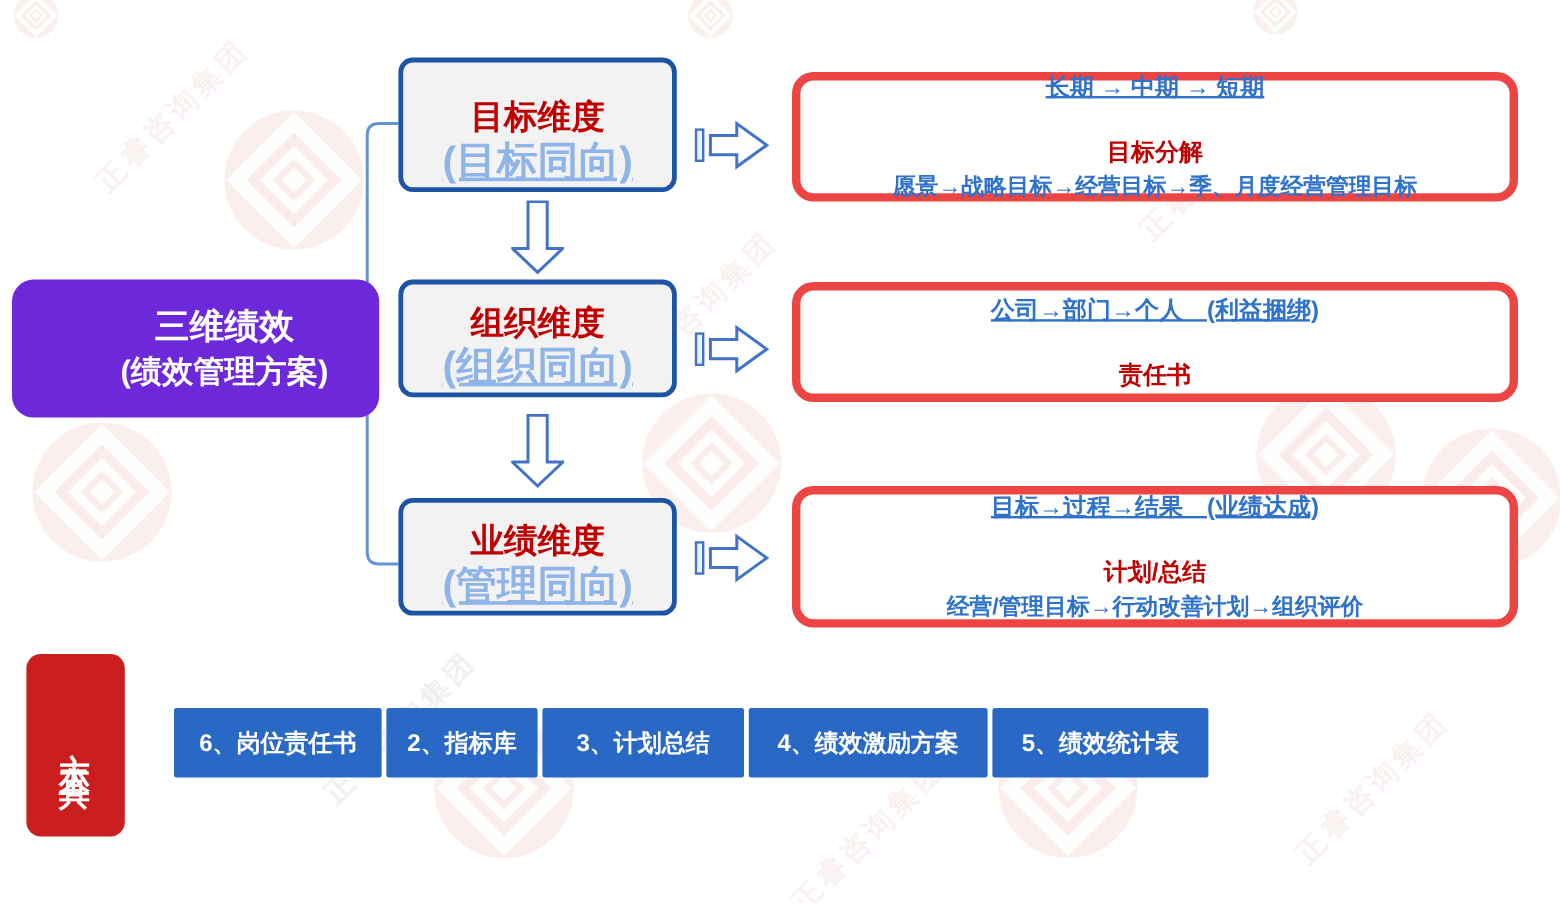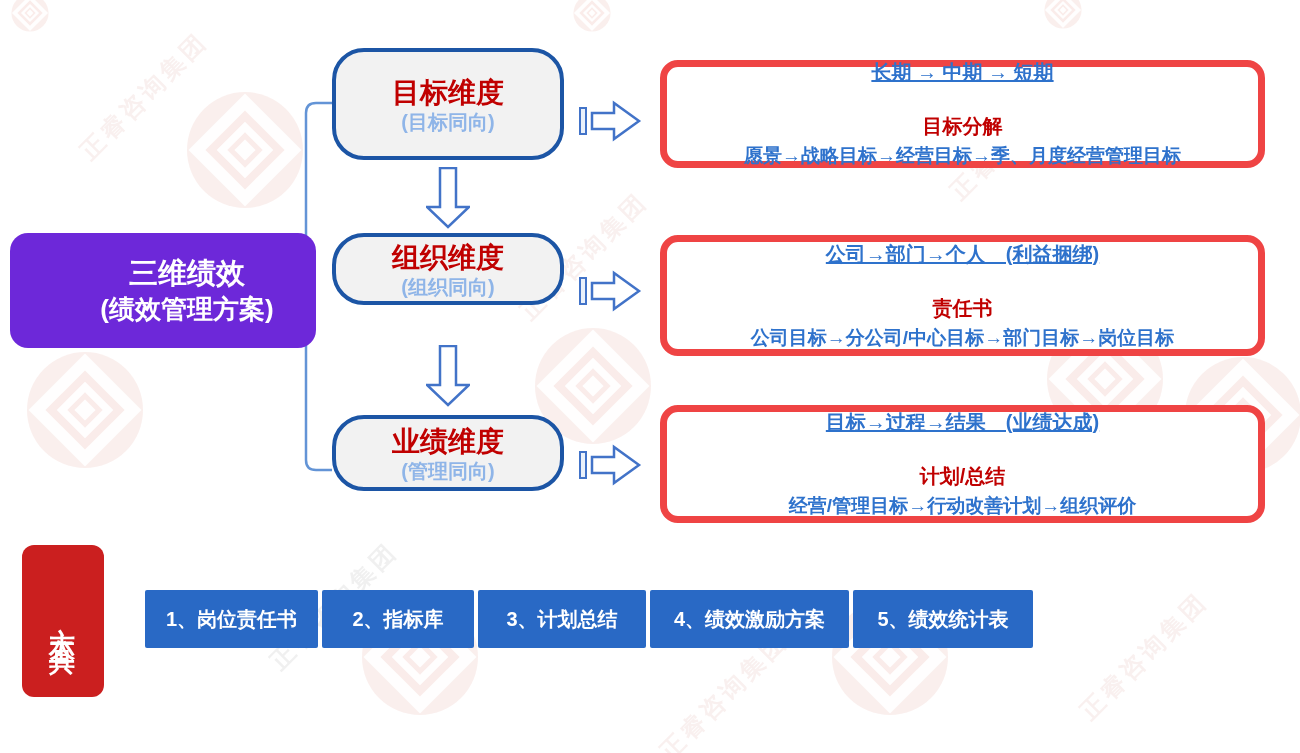--- a/index.html
+++ b/index.html
@@ -14,48 +14,48 @@
   
   .connector-layer{position:absolute;left:0;top:0;z-index:2;}
 
   
   .root-box{position:absolute;left:10px;top:233px;width:258px;height:115px;background:#6d28d9;border-radius:18px;
     display:flex;flex-direction:column;align-items:center;justify-content:center;z-index:3;padding-left:48px;}
   .root-box .l1{color:#fff;font-weight:bold;font-size:29px;line-height:1.35;}
   .root-box .l2{color:#fff;font-weight:bold;font-size:26px;line-height:1.3;}
 
   
-  .dim-box{position:absolute;left:332px;width:232px;background:#f2f2f2;border:4px solid #1c55a5;border-radius:32px;
-    display:flex;flex-direction:column;align-items:center;justify-content:center;z-index:3;box-sizing:border-box;}
+  .dim-box{position:absolute;left:332px;width:232px;background:#f2f2f2;border:4px solid #1c55a5;border-radius:12px;
+    display:flex;flex-direction:column;align-items:center;justify-content:flex-end;z-index:3;box-sizing:border-box;}
   .dim-box .title{color:#c00000;font-weight:bold;font-size:28px;line-height:1.25;}
-  .dim-box .sub{color:#8fb5e8;font-weight:bold;font-size:20px;line-height:1.2;}
+  .dim-box .sub{color:#8fb5e8;font-weight:bold;font-size:34px;line-height:1.2;text-decoration:underline;}
   #dim0{top:48px;height:112px;}
-  #dim1{top:233px;height:72px;}
-  #dim2{top:415px;height:76px;}
+  #dim1{top:233px;height:98px;}
+  #dim2{top:415px;height:98px;}
 
   
   .detail-box{position:absolute;left:660px;width:605px;background:#fff;border:7px solid #ef4444;border-radius:18px;
     display:flex;flex-direction:column;align-items:center;justify-content:center;z-index:3;box-sizing:border-box;gap:3px;}
   #det0{top:60px;height:108px;}
-  #det1{top:235px;height:121px;}
+  #det1{top:235px;height:100px;}
   #det2{top:405px;height:118px;}
   .detail-box .dl1{color:#2e72cc;font-weight:bold;font-size:20px;text-decoration:underline;}
   .detail-box .dl2{color:#c00000;font-weight:bold;font-size:20px;margin-top:24px;}
   .detail-box .dl2.u{}
   .detail-box .dl3{color:#2e72cc;font-weight:bold;font-size:19px;}
 
   
   .tools-label{position:absolute;left:22px;top:545px;width:82px;height:152px;background:#cb1f1f;border-radius:12px;
     display:flex;align-items:center;justify-content:center;z-index:3;}
   .tools-label span{writing-mode:vertical-rl;text-orientation:upright;color:#fff;font-weight:bold;font-size:26px;letter-spacing:7px;}
   .tools-row{position:absolute;left:145px;top:590px;height:58px;display:flex;gap:4px;z-index:3;}
   .tool-seg{background:#2969c5;color:#fff;font-weight:bold;font-size:20px;display:flex;align-items:center;justify-content:center;
     border-radius:2px;}
   .tool-seg.arrow{clip-path:polygon(0 0, calc(100% - 30px) 0, 100% 50%, calc(100% - 30px) 100%, 0 100%);padding-right:22px;border-radius:0;}
-  .w1{width:173px;} .w2{width:152px;} .w3{width:168px;} .w4{width:199px;} .w5{width:180px;} .w6{width:235px;}
+  .w1{width:173px;} .w2{width:126px;} .w3{width:168px;} .w4{width:199px;} .w5{width:180px;} .w6{width:235px;}
 </style>
 </head>
 <body>
 
 <div class="canvas">
 
   <svg class="wm" width="1300" height="753" style="left:0;top:0;">
     <defs>
       <g id="wlogo">
         <circle cx="0" cy="0" r="58" fill="rgba(203,81,60,0.09)"></circle>
@@ -125,32 +125,31 @@
   </div>
 
   <div class="detail-box" id="det0">
     <div class="dl1"> 长期 → 中期 →  短期 </div>
     <div class="dl2">目标分解</div>
     <div class="dl3">愿景→战略目标→经营目标→季、月度经营管理目标</div>
   </div>
   <div class="detail-box" id="det1">
     <div class="dl1">公司→部门→个人　(利益捆绑) </div>
     <div class="dl2">责任书</div>
-    <div class="dl3">公司目标→分公司/中心目标→部门目标→岗位目标</div>
   </div>
   <div class="detail-box" id="det2">
     <div class="dl1">目标→过程→结果　(业绩达成) </div>
     <div class="dl2 u">计划/总结</div>
     <div class="dl3">经营/管理目标→行动改善计划→组织评价</div>
   </div>
 
   <div class="tools-label">
     <span>六大工具</span>
   </div>
   <div class="tools-row">
-    <div class="tool-seg w1">1、岗位责任书</div>
+    <div class="tool-seg w1">6、岗位责任书</div>
     <div class="tool-seg w2">2、指标库</div>
     <div class="tool-seg w3">3、计划总结</div>
     <div class="tool-seg w4">4、绩效激励方案</div>
     <div class="tool-seg w5">5、绩效统计表</div>
   </div>
 
 </div>
 
 </body></html>

